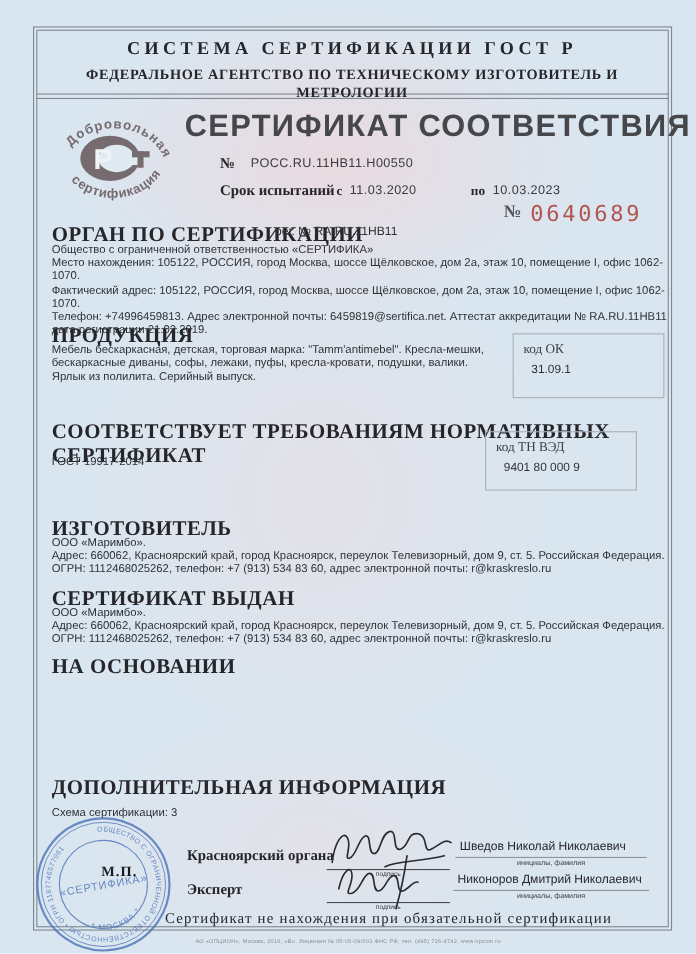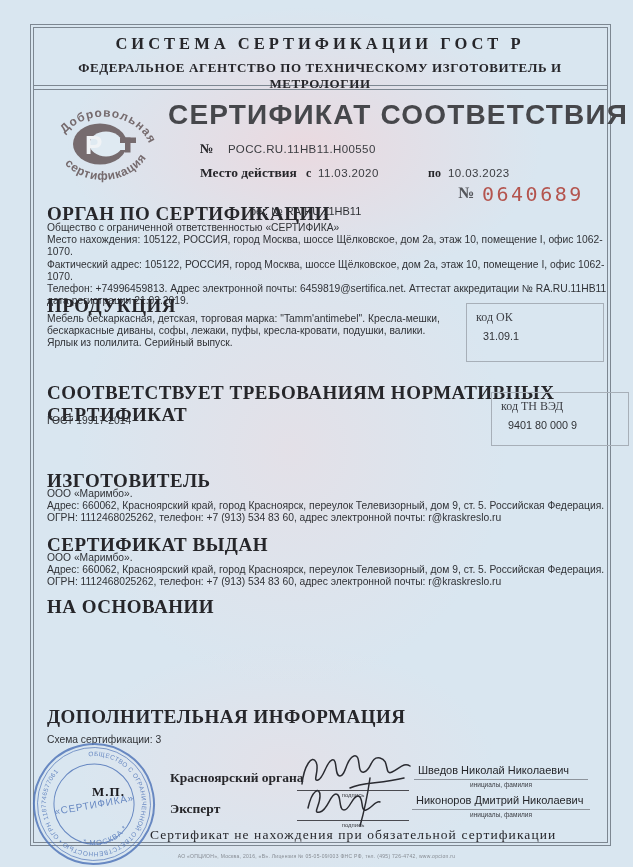--- a/index.html
+++ b/index.html
@@ -70,21 +70,21 @@
       <rect x="46" y="14.5" width="16" height="5.5" fill="#766b6e"></rect>
       <rect x="51" y="14.5" width="5.5" height="15" fill="#766b6e"></rect>
     </g>
   </svg>
 
   <div class="abs title">СЕРТИФИКАТ СООТВЕТСТВИЯ</div>
 
   <div class="abs serifB noSign" style="left:200px;top:141px;">№</div>
   <div class="abs sans certnum" style="left:228px;top:143px;">РОСС.RU.11НВ11.Н00550</div>
 
-  <div class="abs serifB" style="left:200px;top:165px;font-size:13.5px;">Место действия</div>
+  <div class="abs serifB" style="left:200px;top:165px;font-size:13.5px;">Срок испытаний</div>
   <div class="abs serifB" style="left:306px;top:166px;font-size:12px;">с</div>
   <div class="abs sans certnum" style="left:318px;top:167px;">11.03.2020</div>
   <div class="abs serifB" style="left:428px;top:166px;font-size:12px;">по</div>
   <div class="abs sans certnum" style="left:448px;top:167px;">10.03.2023</div>
 
   <div class="abs serifB" style="left:458px;top:184px;font-size:16px;color:#55575c;">№</div>
   <div class="abs blankno" style="left:482px;top:182px;">0640689</div>
 
   <div class="abs serifB h" style="left:47px;top:203px;">ОРГАН ПО СЕРТИФИКАЦИИ</div>
   <div class="abs sans" style="left:250px;top:205px;font-size:11px;">рег. № RA.RU.11НВ11</div>
@@ -97,21 +97,21 @@
 
   <div class="abs serifB h" style="left:47px;top:295px;">ПРОДУКЦИЯ</div>
   <div class="abs body-lines" style="left:47px;top:313px;width:408px;">Мебель бескаркасная, детская, торговая марка: "Tamm'antimebel". Кресла-мешки, бескаркасные диваны, софы, лежаки, пуфы, кресла-кровати, подушки, валики. Ярлык из полилита. Серийный выпуск.</div>
   <div class="abs codebox" style="left:466px;top:303px;width:136px;height:57px;">
     <div class="lbl">код ОК</div>
     <div class="val">31.09.1</div>
   </div>
 
   <div class="abs serifB h" style="left:47px;top:382px;">СООТВЕТСТВУЕТ ТРЕБОВАНИЯМ НОРМАТИВНЫХ СЕРТИФИКАТ</div>
   <div class="abs body-lines" style="left:47px;top:401px;margin-top:14px;">ГОСТ 19917-2014</div>
-  <div class="abs codebox" style="left:491px;top:392px;width:136px;height:52px;text-align:right;">
+  <div class="abs codebox" style="left:441px;top:392px;width:136px;height:52px;text-align:right;">
     <div class="lbl">код ТН ВЭД</div>
     <div class="val">9401 80 000 9</div>
   </div>
 
   <div class="abs serifB h" style="left:47px;top:470px;">ИЗГОТОВИТЕЛЬ</div>
   <div class="abs body-lines" style="left:47px;top:488px;">
     <div>ООО «Маримбо».</div>
     <div>Адрес: 660062, Красноярский край, город Красноярск, переулок Телевизорный, дом 9, ст. 5. Российская Федерация.</div>
     <div>ОГРН: 1112468025262, телефон: +7 (913) 534 83 60, адрес электронной почты: r@kraskreslo.ru</div>
   </div>

